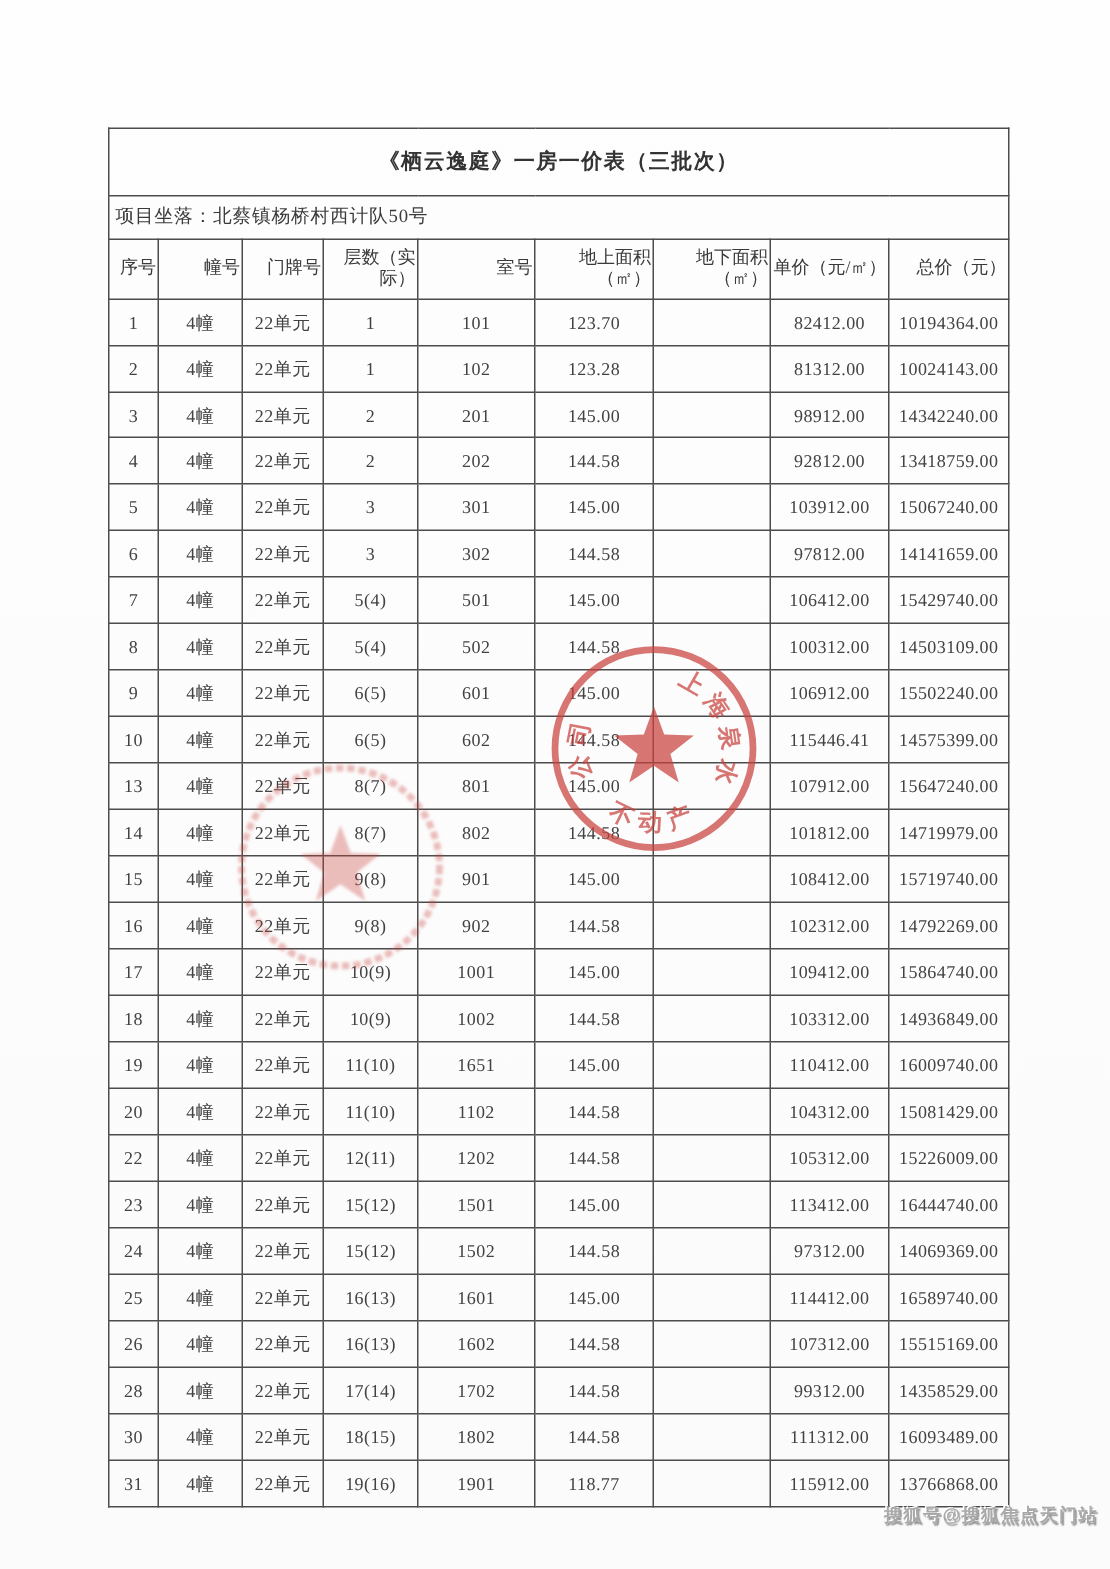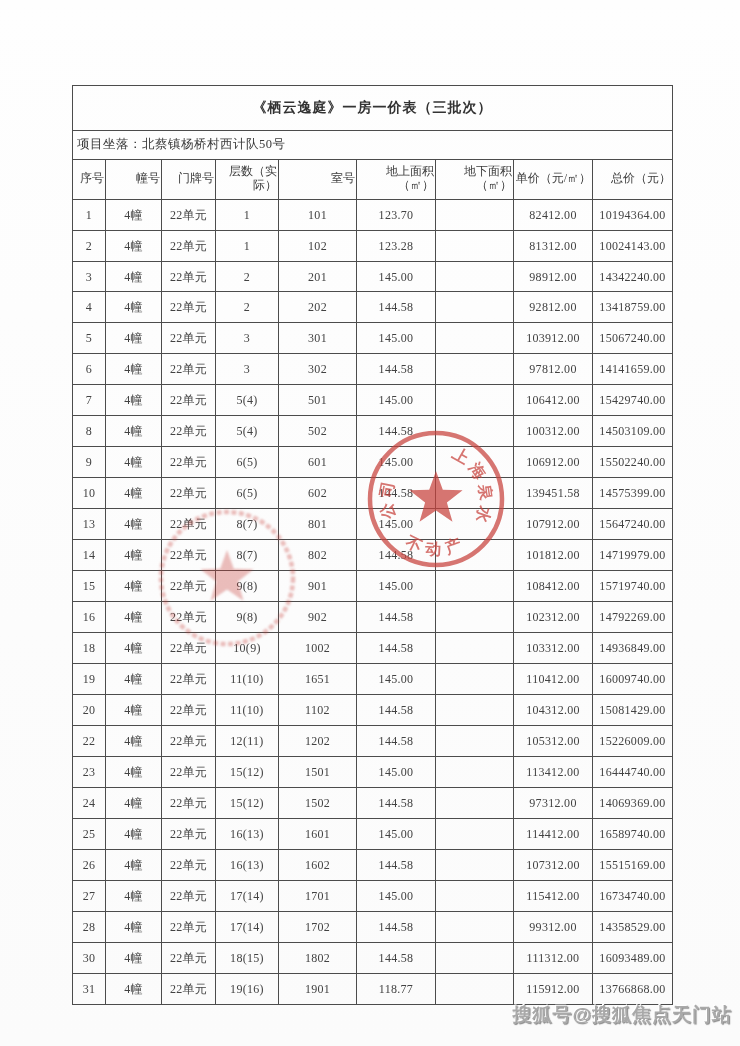--- a/index.html
+++ b/index.html
@@ -34,21 +34,21 @@
   tr.data-row td{
     font-size:12px;height:23px;line-height:1;color:#424242;
     letter-spacing:0.3px;
   }
   .stamp{position:absolute;pointer-events:none;}
   .stamp svg{display:block;}
   #stamp-left{filter:blur(0.9px);}
   .watermark{
     position:absolute;right:8px;top:1002px;
     font-family:"Liberation Sans","DejaVu Sans",sans-serif;
-    font-size:19px;font-weight:bold;letter-spacing:1px;
+    font-size:12px;font-weight:bold;letter-spacing:1px;
     color:#a9a9a9;
     text-shadow:-1px -1px 0 #ffffff,1px 1px 1px #8a8a8a;
   }
 </style>
 </head>
 <body>
 
 <div class="page">
 
   <table class="price-table">
@@ -183,21 +183,21 @@
           <td>15502240.00</td>
         </tr>
         <tr class="data-row">
           <td>10</td>
           <td>4幢</td>
           <td>22单元</td>
           <td>6(5)</td>
           <td>602</td>
           <td>144.58</td>
           <td></td>
-          <td>139451.58</td>
+          <td>115446.41</td>
           <td>14575399.00</td>
         </tr>
         <tr class="data-row">
           <td>13</td>
           <td>4幢</td>
           <td>22单元</td>
           <td>8(7)</td>
           <td>801</td>
           <td>145.00</td>
           <td></td>
@@ -231,20 +231,31 @@
           <td>4幢</td>
           <td>22单元</td>
           <td>9(8)</td>
           <td>902</td>
           <td>144.58</td>
           <td></td>
           <td>102312.00</td>
           <td>14792269.00</td>
         </tr>
         <tr class="data-row">
+          <td>17</td>
+          <td>4幢</td>
+          <td>22单元</td>
+          <td>10(9)</td>
+          <td>1001</td>
+          <td>145.00</td>
+          <td></td>
+          <td>109412.00</td>
+          <td>15864740.00</td>
+        </tr>
+        <tr class="data-row">
           <td>18</td>
           <td>4幢</td>
           <td>22单元</td>
           <td>10(9)</td>
           <td>1002</td>
           <td>144.58</td>
           <td></td>
           <td>103312.00</td>
           <td>14936849.00</td>
         </tr>
@@ -317,31 +328,20 @@
         <tr class="data-row">
           <td>26</td>
           <td>4幢</td>
           <td>22单元</td>
           <td>16(13)</td>
           <td>1602</td>
           <td>144.58</td>
           <td></td>
           <td>107312.00</td>
           <td>15515169.00</td>
-        </tr>
-        <tr class="data-row">
-          <td>27</td>
-          <td>4幢</td>
-          <td>22单元</td>
-          <td>17(14)</td>
-          <td>1701</td>
-          <td>145.00</td>
-          <td></td>
-          <td>115412.00</td>
-          <td>16734740.00</td>
         </tr>
         <tr class="data-row">
           <td>28</td>
           <td>4幢</td>
           <td>22单元</td>
           <td>17(14)</td>
           <td>1702</td>
           <td>144.58</td>
           <td></td>
           <td>99312.00</td>

